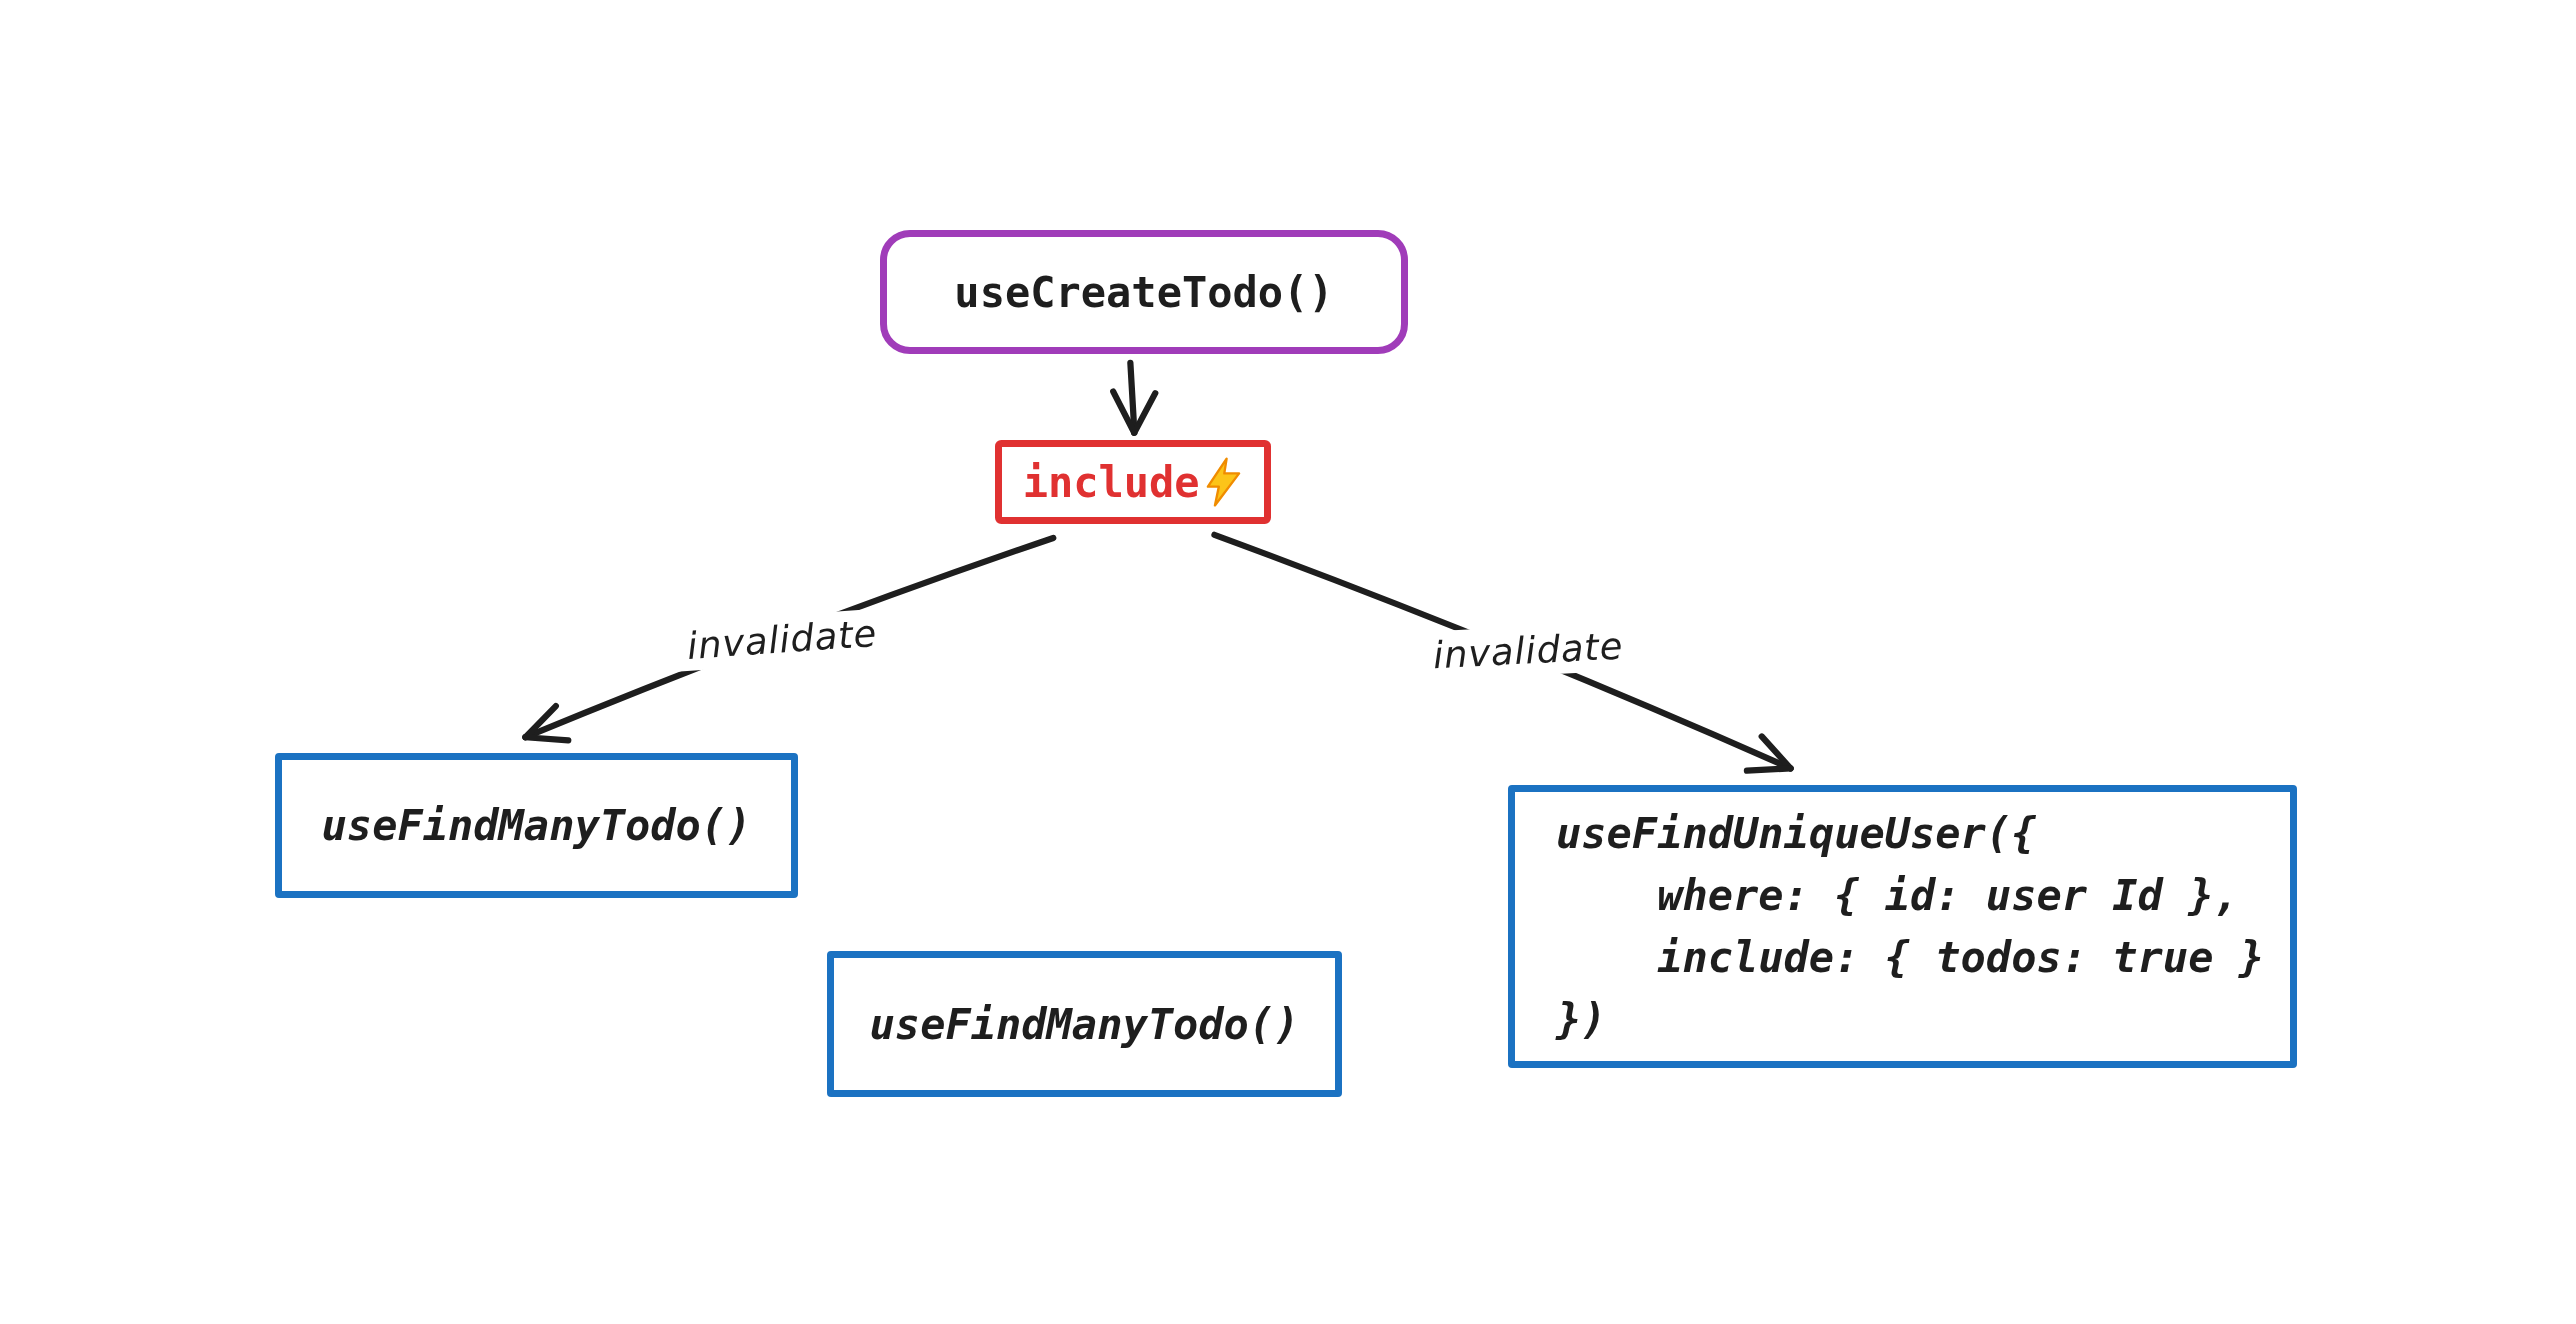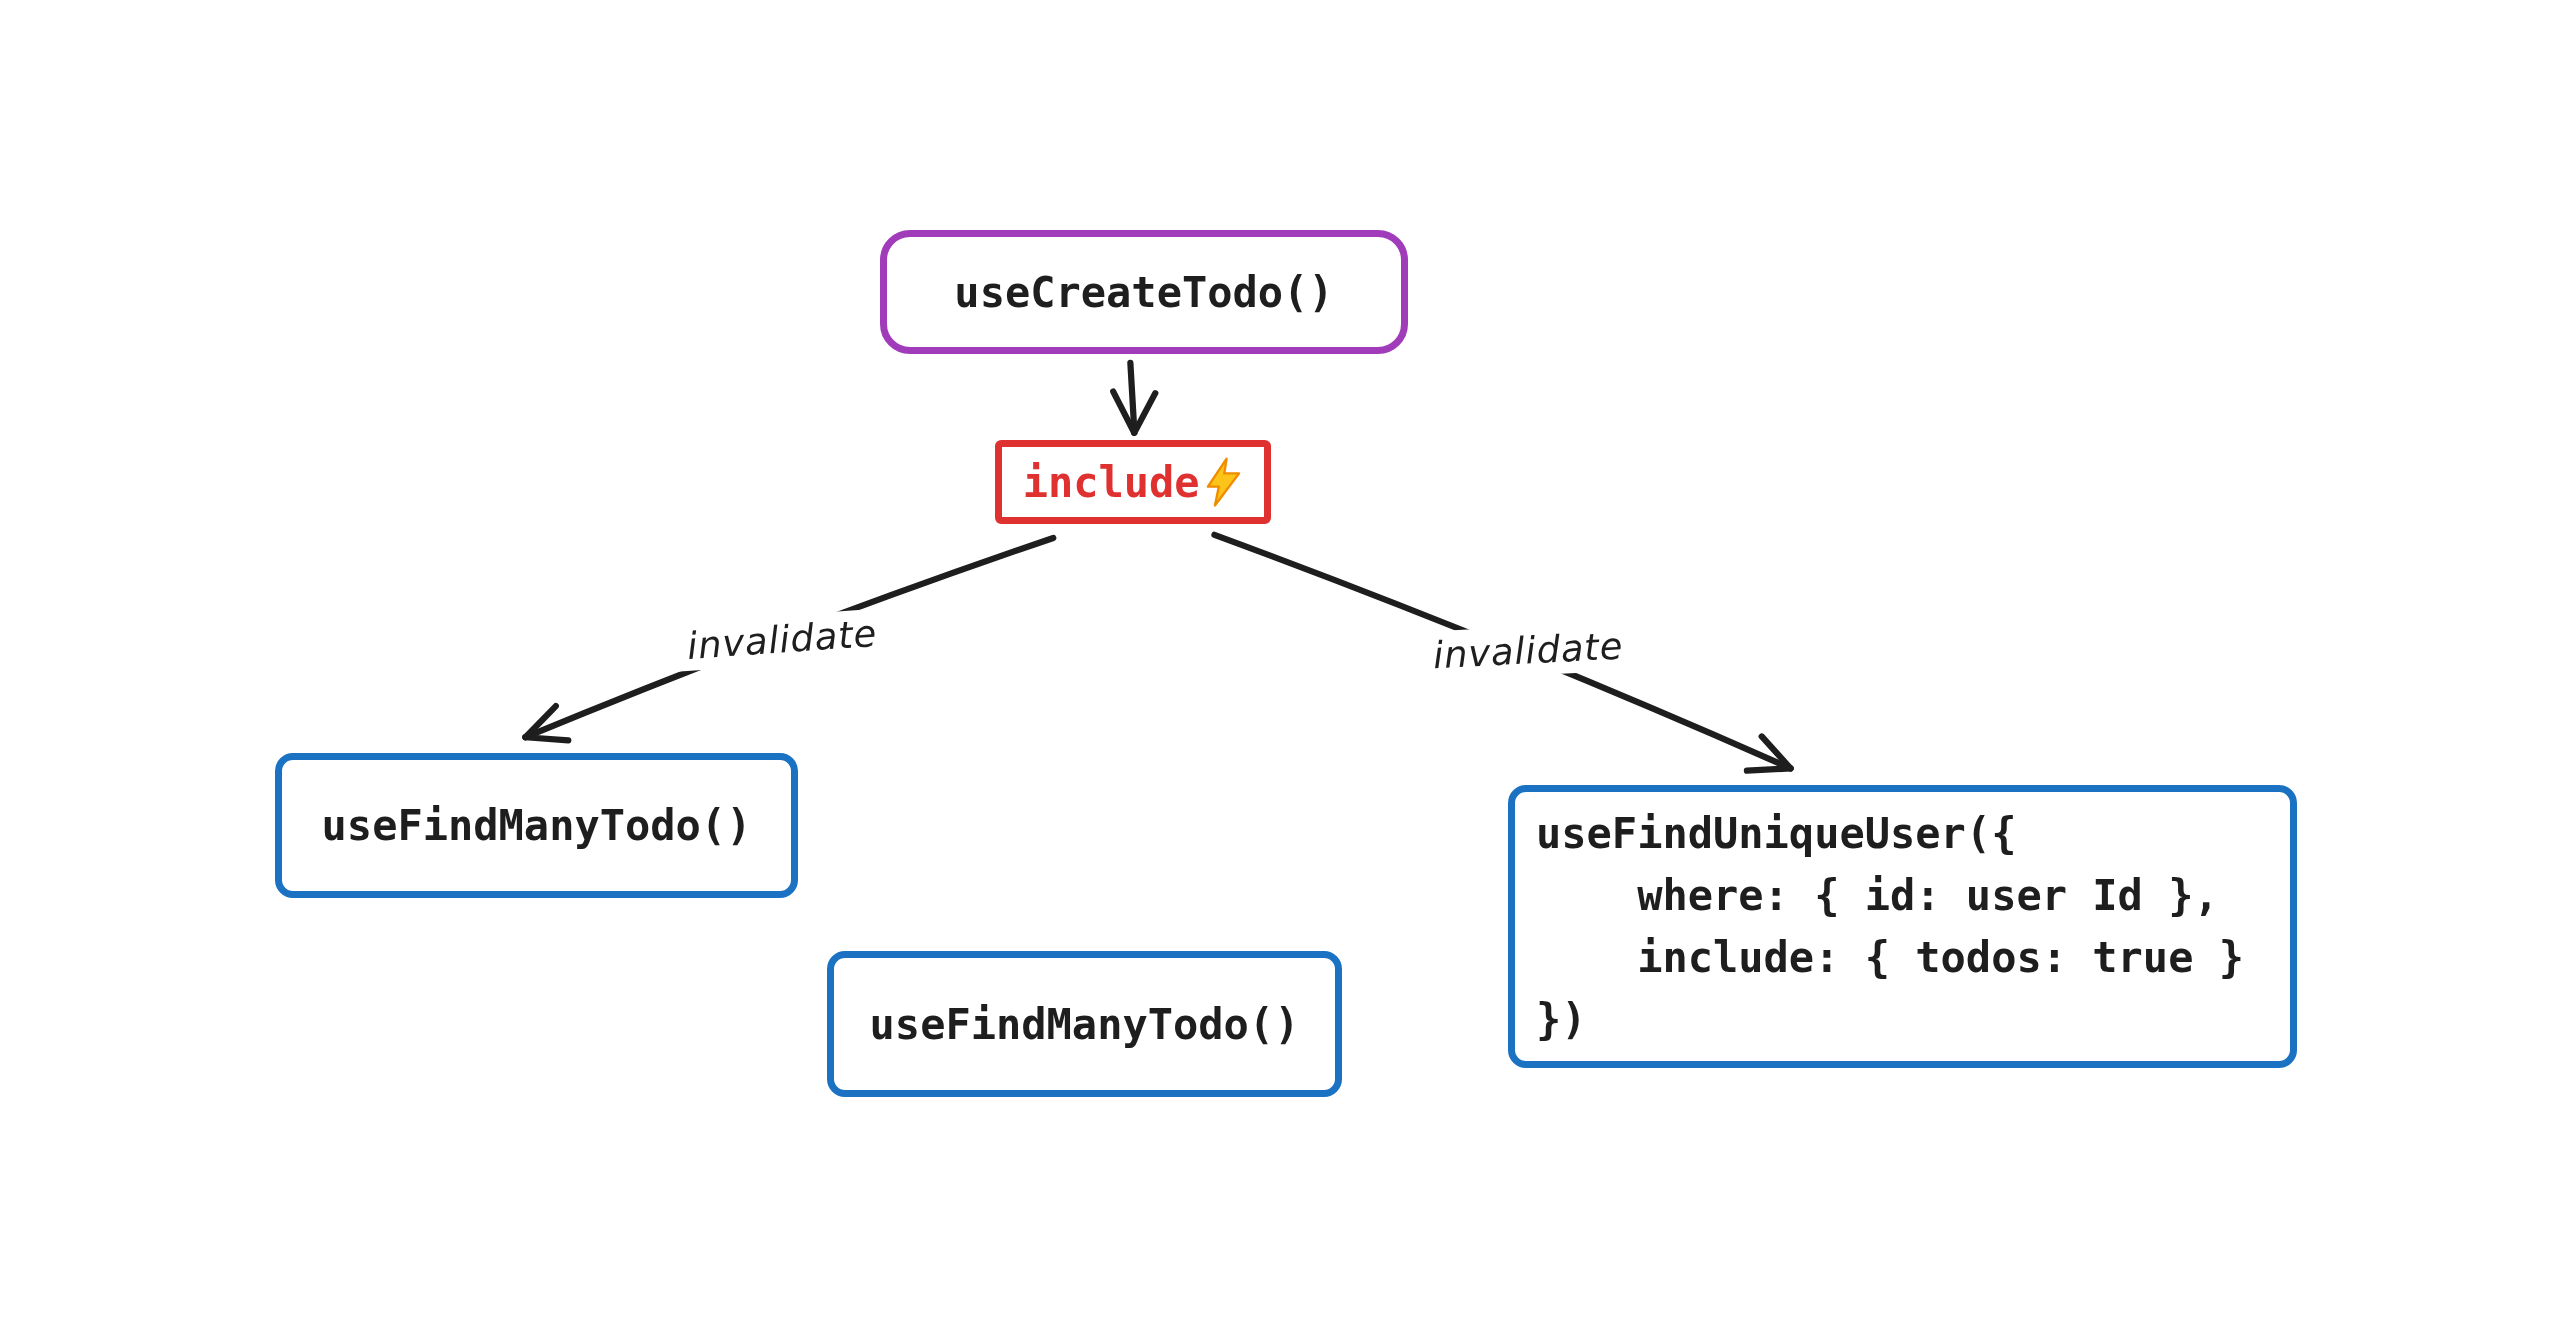--- a/index.html
+++ b/index.html
@@ -13,27 +13,27 @@
     font-family:"DejaVu Sans Mono","Liberation Mono",monospace;
   }
   .edges{position:absolute;left:0;top:0;width:2576px;height:1325px;}
   .edges path{fill:none;stroke:var(--ink);stroke-width:8;stroke-linecap:round;stroke-linejoin:round;}
   .node{
     position:absolute; box-sizing:border-box; background:#fff;
     display:flex; align-items:center; justify-content:center;
     color:var(--ink); font-weight:bold; font-size:42px; white-space:pre;
   }
   .node.purple{border:7.8px solid var(--purple); border-radius:30px;}
-  .node.blue{border:7.8px solid var(--blue); border-radius:18px;}
+  .node.blue{border:7.8px solid var(--blue); border-radius:4px;font-style:italic;}
   .node.red{border:7.8px solid var(--red); border-radius:6.2px;}
   .mutate-text{color:var(--red); font-weight:bold; font-size:42px;}
   .bolt{width:39px;height:50px;margin-left:4.7px;}
   .code-box{
     flex-direction:column; align-items:flex-start; justify-content:center;
-    padding-left:21px; border-radius:34px;
+    padding-left:41px; border-radius:34px;
   }
   .code-line{font-size:42px; line-height:62px; white-space:pre; font-weight:bold; color:var(--ink);}
   .edge-label{
     position:absolute; background:var(--background); color:var(--ink);
     font-family:"DejaVu Sans","Liberation Sans",sans-serif; font-style:italic;
     font-size:37px; font-weight:500; letter-spacing:0.8px; padding:3.1px 12.5px;
     transform:translate(-50%,-50%) rotate(-4deg); white-space:nowrap;
   }
 </style>
 </head>

